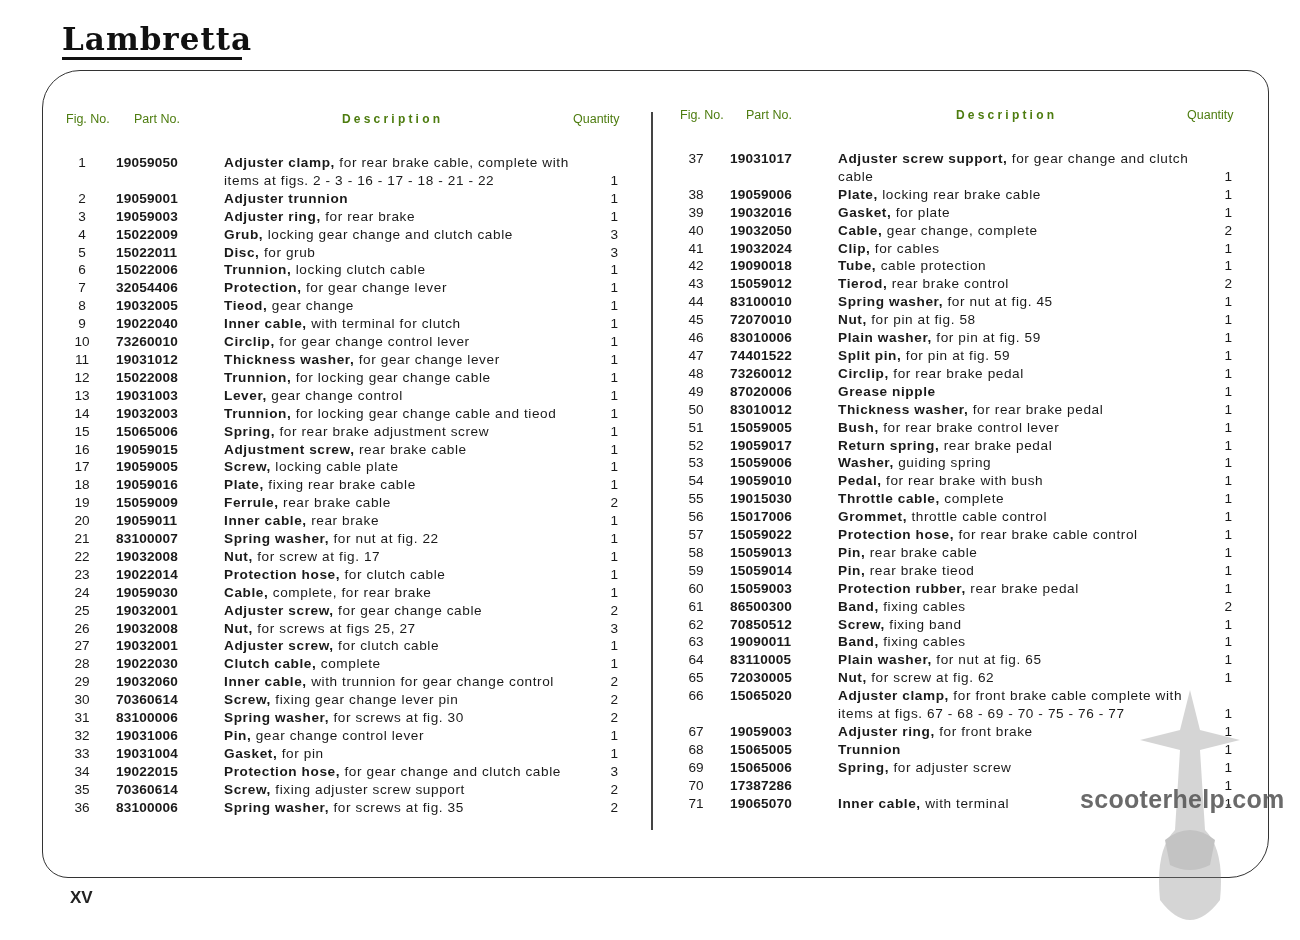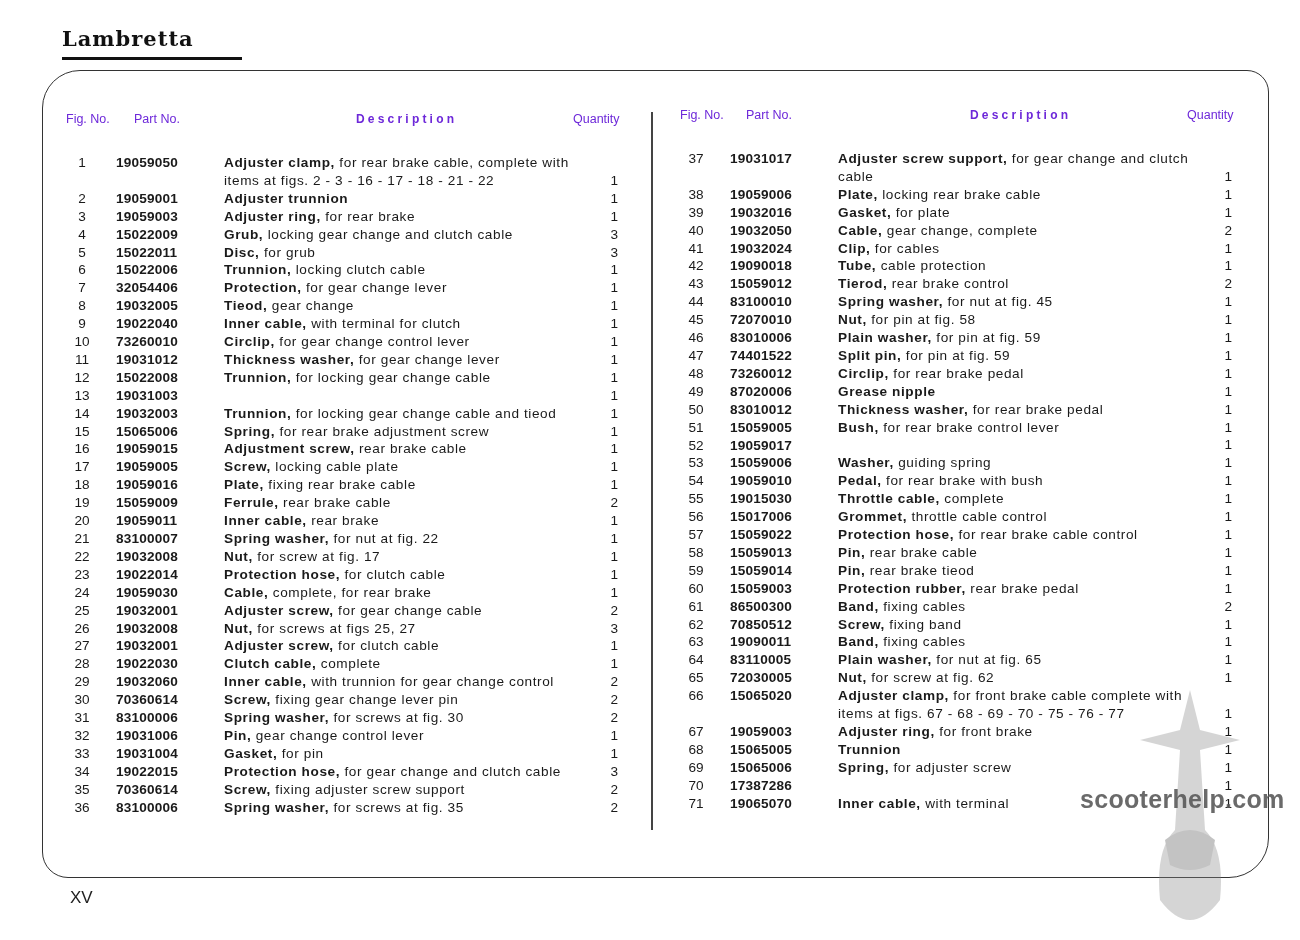--- a/index.html
+++ b/index.html
@@ -3,44 +3,44 @@
 <meta charset="utf-8">
 <style>
   html, body { margin:0; padding:0; }
   body {
     width:1300px; height:940px; background:#ffffff; position:relative; overflow:hidden;
     font-family: "Liberation Sans", "DejaVu Sans", sans-serif; color:#1a1a1a;
   }
   .logo {
     position:absolute; left:62px; top:22px;
     font-family: "DejaVu Serif", "Liberation Serif", serif;
-    font-weight:bold; font-size:21px; letter-spacing:1px; color:#111;
+    font-weight:bold; font-size:31px; letter-spacing:1px; color:#111;
     line-height:34px;
   }
   .logo-rule { position:absolute; left:62px; top:57px; width:180px; height:3px; background:#111; }
   .frame {
     position:absolute; left:42px; top:70px; width:1225px; height:806px;
     border:1.5px solid #333; border-radius:38px 22px 40px 26px;
   }
   .divider { position:absolute; left:651px; top:112px; width:1.5px; height:718px; background:#444; }
   .col { position:absolute; }
   .col.left { left:64px; top:112px; width:560px; }
   .col.right { left:678px; top:108px; width:560px; }
-  .hdr { position:relative; height:26px; font-size:12.5px; color:#6d28d9;text-align:right; }
+  .hdr { position:relative; height:26px; font-size:12.5px; color:#4d7c0f;text-align:right; }
   .hdr span { position:absolute; top:0; }
-  .hdr .h-desc { letter-spacing:3.2px; font-weight:bold; font-size:12px;margin-left:14px; }
+  .hdr .h-desc { letter-spacing:3.2px; font-weight:bold; font-size:12px; }
   .rows { position:relative; margin-top:16px; }
   .row { position:relative; font-size:13.6px; line-height:17.9px; min-height:17.9px; }
   .row .fig { position:absolute; left:0; width:36px; text-align:center; }
   .row .part { position:absolute; left:52px; font-weight:bold; letter-spacing:0.2px; }
   .row .desc { margin-left:160px; width:355px; letter-spacing:0.6px; }
   .row .desc b { font-weight:bold; }
   .row .qty { position:absolute; right:6px; bottom:0; }
   .col.right .row .desc { width:360px; }
-  .page-num { position:absolute; left:70px; top:888px; font-size:17px; color:#222; }
+  .page-num { position:absolute; left:70px; top:888px; font-size:17px; color:#222;font-weight:bold; }
   .watermark {
     position:absolute; left:1080px; top:785px; font-size:25px; font-weight:bold;
     color:#5a5a5a; opacity:0.9; letter-spacing:0.3px;
   }
   .scooter { position:absolute; left:1130px; top:690px; width:120px; height:250px; opacity:0.35; }
 </style>
 </head>
 <body>
 
 <div class="logo">Lambretta</div>
@@ -125,20 +125,21 @@
       </div>
       <div class="row">
         <span class="fig">12</span>
         <span class="part">15022008</span>
         <div class="desc"><b>Trunnion,</b><span> for locking gear change cable</span></div>
         <span class="qty">1</span>
       </div>
       <div class="row">
         <span class="fig">13</span>
         <span class="part">19031003</span>
+        <div class="desc"><b>Lever,</b><span> gear change control</span></div>
         <span class="qty">1</span>
       </div>
       <div class="row">
         <span class="fig">14</span>
         <span class="part">19032003</span>
         <div class="desc"><b>Trunnion,</b><span> for locking gear change cable and tieod</span></div>
         <span class="qty">1</span>
       </div>
       <div class="row">
         <span class="fig">15</span>
@@ -369,20 +370,21 @@
       </div>
       <div class="row">
         <span class="fig">51</span>
         <span class="part">15059005</span>
         <div class="desc"><b>Bush,</b><span> for rear brake control lever</span></div>
         <span class="qty">1</span>
       </div>
       <div class="row">
         <span class="fig">52</span>
         <span class="part">19059017</span>
+        <div class="desc"><b>Return spring,</b><span> rear brake pedal</span></div>
         <span class="qty">1</span>
       </div>
       <div class="row">
         <span class="fig">53</span>
         <span class="part">15059006</span>
         <div class="desc"><b>Washer,</b><span> guiding spring</span></div>
         <span class="qty">1</span>
       </div>
       <div class="row">
         <span class="fig">54</span>

